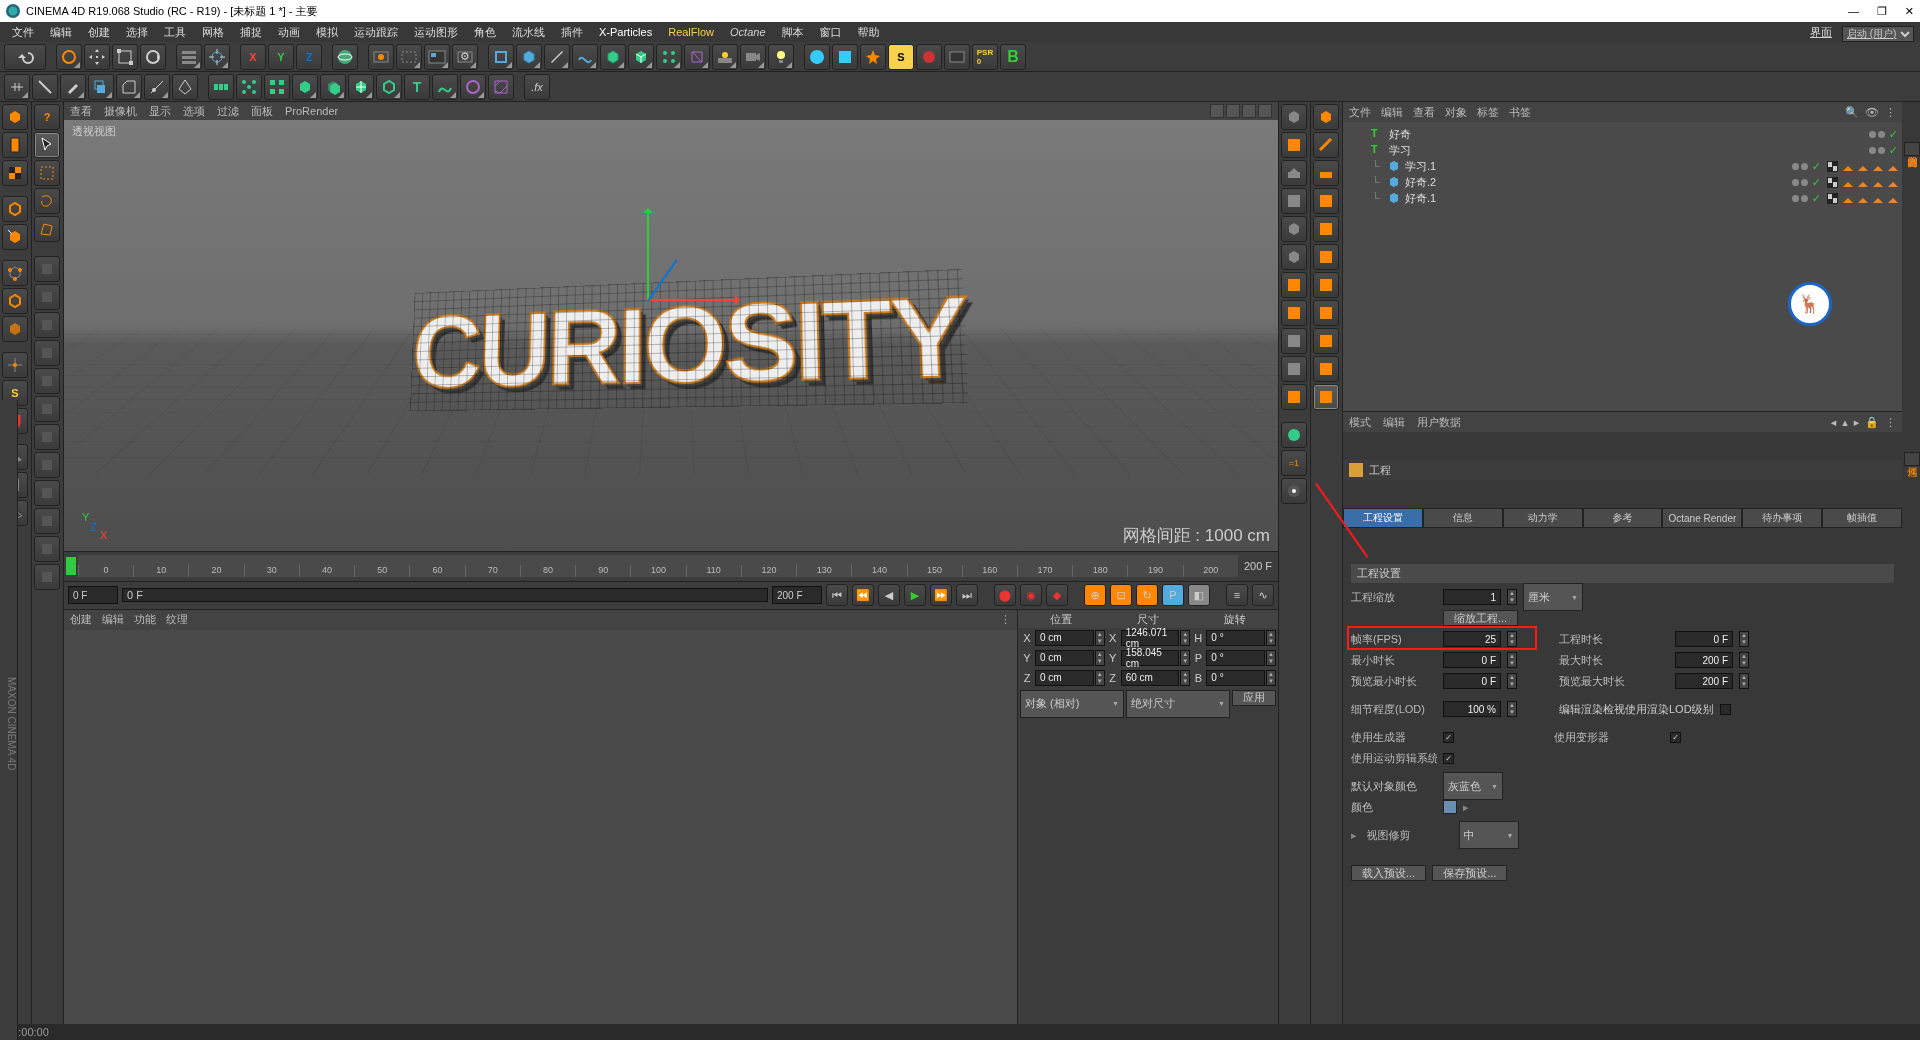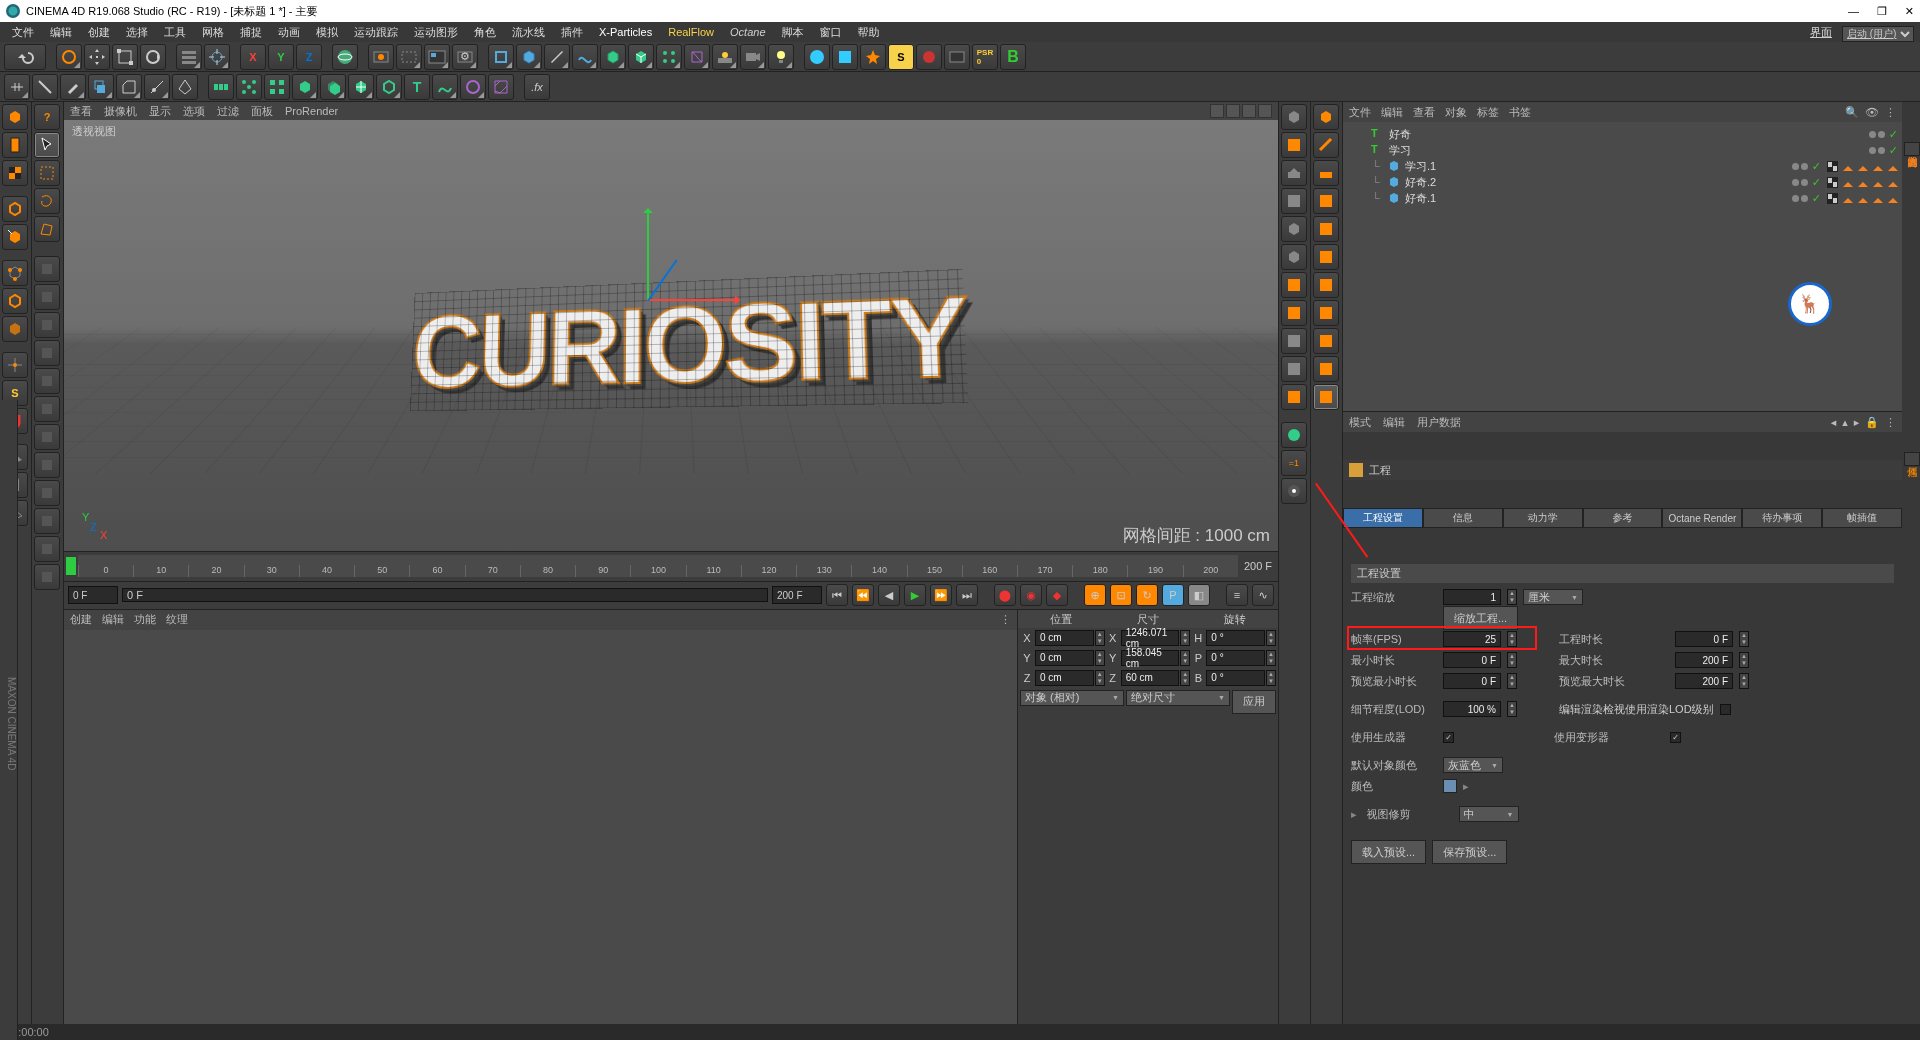--- a/index.html
+++ b/index.html
@@ -81,23 +81,23 @@
 .tab { flex:1; background:#4a4a4a; border:1px solid #222; display:flex; align-items:center; justify-content:center; font-size:10px; cursor:pointer; }
 .tab.active { background:#3a6ea8; color:#fff; }
 .attr-body { flex:1; background:#383838; padding:6px 8px; overflow:auto; }
 .sect-hdr { background:#4a4a4a; padding:2px 6px; margin:2px 0 4px; }
 .prop-row { display:flex; align-items:center; height:20px; gap:6px; margin:1px 0; }
 .prop-row .lbl { width:86px; color:#bbb; white-space:nowrap; overflow:hidden; }
 .prop-row .lbl2 { width:110px; color:#bbb; white-space:nowrap; }
 .numfld { width:58px; height:16px; background:#2a2a2a; border:1px solid #111; color:#eee; padding:0 4px; font-size:10px; display:flex; align-items:center; justify-content:flex-end; }
 .spin { width:10px;height:16px;background:#444;border:1px solid #111;display:flex;flex-direction:column; }
 .spin div{flex:1;font-size:6px;text-align:center;color:#aaa;}
-.drop { height:16px; background:#555; border:1px solid #222; padding:4px 4px; display:flex; align-items:center; min-width:60px; }
+.drop { height:28px; background:#555; border:1px solid #222; padding:4px 4px; display:flex; align-items:center; min-width:60px; }
 .drop::after{content:"▼";margin-left:auto;font-size:7px;color:#aaa;}
-.btn-sm { height:24px; background:#555; border:1px solid #222; padding:0 10px; display:flex; align-items:center; cursor:pointer; }
+.btn-sm { height:16px; background:#555; border:1px solid #222; padding:0 10px; display:flex; align-items:center; cursor:pointer; }
 .chk { width:11px; height:11px; background:#2a2a2a; border:1px solid #111; display:inline-flex; align-items:center; justify-content:center; font-size:8px; color:#ccc; }
 .chk.on::after{content:"✓";}
 .hi-box { position:absolute; border:2px solid #ff1a1a; pointer-events:none; }
 .statusleft{position:absolute;left:0;bottom:0;width:18px;height:640px;background:#3c3c3c;border-right:1px solid #222;writing-mode:vertical-rl;text-align:center;color:#777;font-size:10px;padding-top:8px;}
 .matpanel { flex:1; border-right:1px solid #222; display:flex; flex-direction:column; }
 .coordpanel { width:260px; display:flex; flex-direction:column; background:#3c3c3c; }
 .coord-hdr { display:flex; height:18px; background:#434343; }
 .coord-hdr div{flex:1;text-align:center;padding:2px 0;}
 .coord-row { display:flex; align-items:center; height:20px; gap:1px; padding:1px 2px; }
 .coord-row .ax{width:14px;text-align:center;}
@@ -1140,20 +1140,24 @@
           <div class="chk"></div>
         </div>
         <div style="height:6px"></div>
         <div class="prop-row">
           <div class="lbl">使用生成器</div>
           <div class="chk on"></div>
           <div style="width:88px"></div>
           <div class="lbl2">使用变形器</div>
           <div class="chk on"></div>
         </div>
+        <div class="prop-row">
+          <div class="lbl">使用运动剪辑系统</div>
+          <div class="chk on"></div>
+        </div>
         <div style="height:6px"></div>
         <div class="prop-row">
           <div class="lbl">默认对象颜色</div>
           <div class="drop">
               <span>灰蓝色</span>
             </div>
         </div>
         <div class="prop-row">
           <div class="lbl">颜色</div>
           <span style="width:14px;height:14px;background:#6b8fb3;border:1px solid #222;display:inline-block;"></span>

